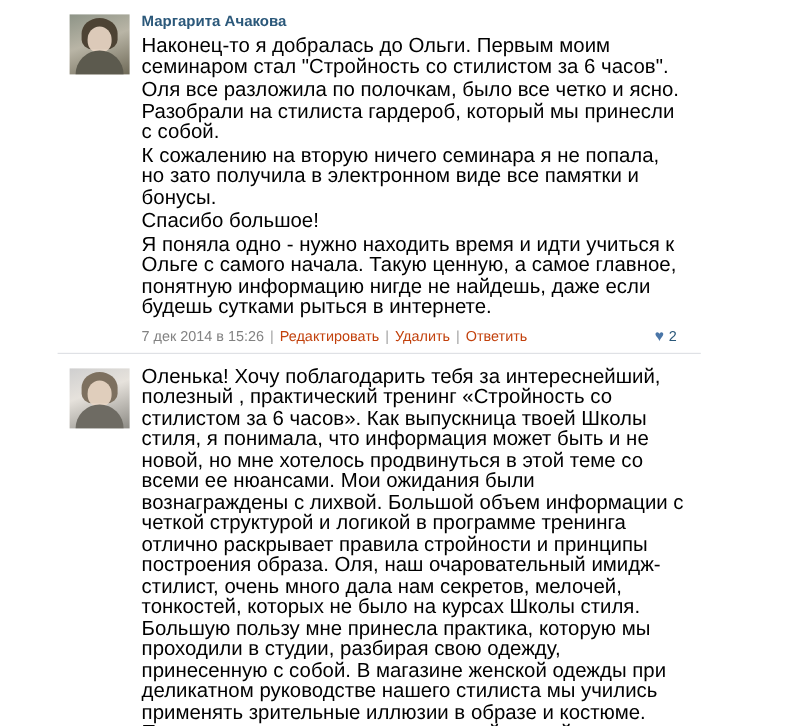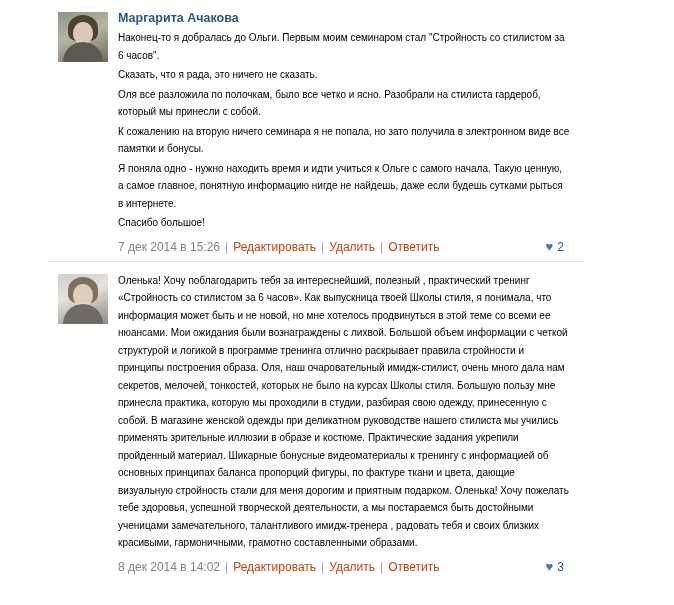--- a/index.html
+++ b/index.html
@@ -76,21 +76,21 @@
     font-size: 12.5px;
     line-height: 16px;
     text-decoration: none;
     display: inline-block;
     margin-bottom: 3px;
     cursor: pointer;
   }
   .text p {
     margin: 0 0 2px 0;
     line-height: 17.5px;
-    font-size: 10px;
+    font-size: 17px;
     color: #000;
   }
   .text p.block {
     text-align: left;
   }
   .meta {
     margin-top: 7px;
     display: flex;
     align-items: center;
     font-size: 12px;
@@ -138,25 +138,24 @@
       <div class="avatar a1">
         <div class="hair"></div>
         <div class="head"></div>
         <div class="body"></div>
       </div>
     </div>
     <div class="content-cell">
       <a class="author">Маргарита Ачакова</a>
       <div class="text">
         <p class="block">Наконец-то я добралась до Ольги. Первым моим семинаром стал "Стройность со стилистом за 6 часов".</p>
-        <p class="block">Сказать, что я рада, это ничего не сказать.</p>
         <p class="block">Оля все разложила по полочкам, было все четко и ясно. Разобрали на стилиста гардероб, который мы принесли с собой.</p>
         <p class="block">К сожалению на вторую ничего семинара я не попала, но зато получила в электронном виде все памятки и бонусы.</p>
+        <p class="block">Спасибо большое!</p>
         <p class="block">Я поняла одно - нужно находить время и идти учиться к Ольге с самого начала. Такую ценную, а самое главное, понятную информацию нигде не найдешь, даже если будешь сутками рыться в интернете.</p>
-        <p class="block">Спасибо большое!</p>
       </div>
       <div class="meta">
         <span class="date">7 дек 2014 в 15:26</span>
         <span class="sep">|</span>
         <a>Редактировать</a>
         <span class="sep">|</span>
         <a>Удалить</a>
         <span class="sep">|</span>
         <a>Ответить</a>
         <span class="likes">

